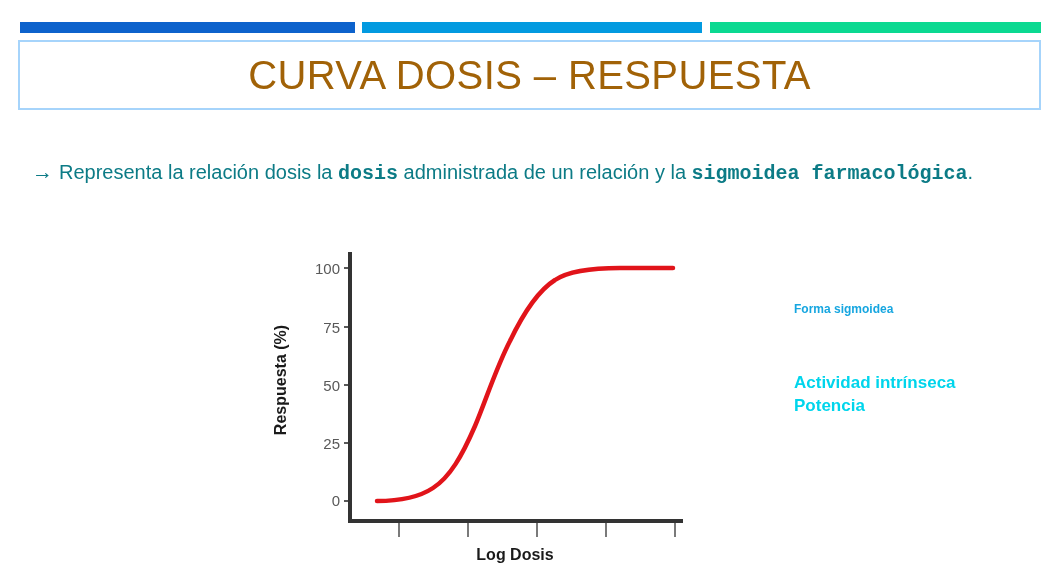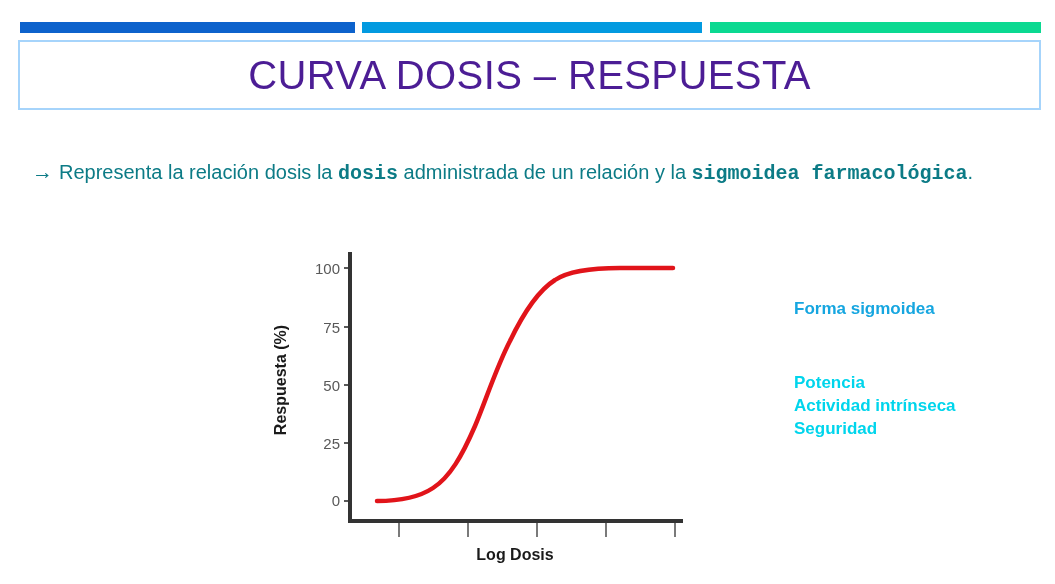--- a/index.html
+++ b/index.html
@@ -41,21 +41,21 @@
     width: 1023px;
     height: 70px;
     border: 2px solid #a6d4fb;
     box-sizing: border-box;
     background: #ffffff;
     display: flex;
     align-items: center;
     justify-content: center;
   }
   .title-text {
-    color: #4c1d95;
+    color: #a16207;
     font-size: 40px;
     font-weight: 400;
     letter-spacing: 0.4px;
     line-height: 1;
     white-space: nowrap;
     font-family: "Liberation Sans", sans-serif;
   }
 
   
   .subtitle-row {
@@ -88,21 +88,21 @@
 
   
   .notes {
     position: absolute;
     left: 794px;
     top: 298px;
     width: 250px;
   }
   .note-primary {
     color: #16a6e0;
-    font-size: 17px;
+    font-size: 12px;
     font-weight: bold;
     line-height: 22px;
     white-space: nowrap;
   }
   .note-group {
     margin-top: 51px;
   }
   .note-item {
     color: #00d5ec;
     font-size: 17px;
@@ -166,17 +166,16 @@
              C 300 30, 325 28, 350 28
              L 403 28" fill="none" stroke="#e1141a" stroke-width="4.5" stroke-linecap="round" stroke-linejoin="round"></path>
 
     <text x="245" y="320" text-anchor="middle" font-family="Liberation Sans, sans-serif" font-size="16" font-weight="bold" fill="#1a1a1a">Log Dosis</text>
   </svg>
 </div>
 
 <div class="notes">
   <div class="note-primary">Forma sigmoidea</div>
   <div class="note-group">
+    <div class="note-item">Actividad intrínseca</div>
     <div class="note-item">Potencia</div>
-    <div class="note-item">Actividad intrínseca</div>
-    <div class="note-item">Seguridad</div>
   </div>
 </div>
 
 </body></html>

